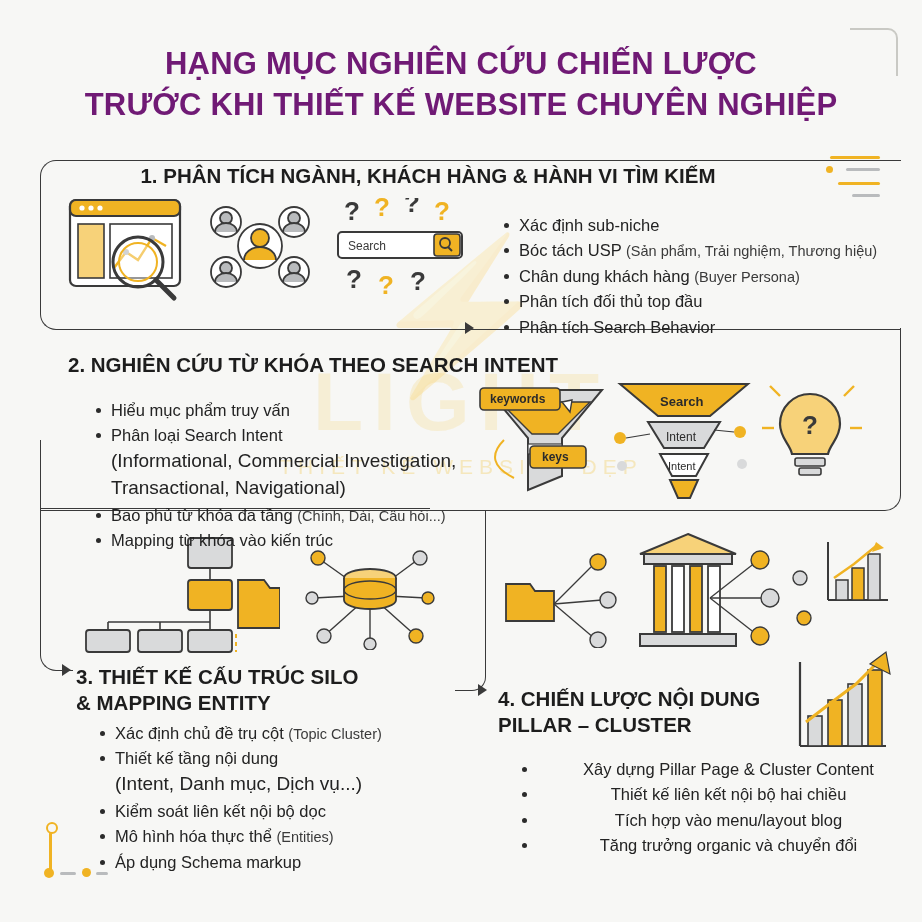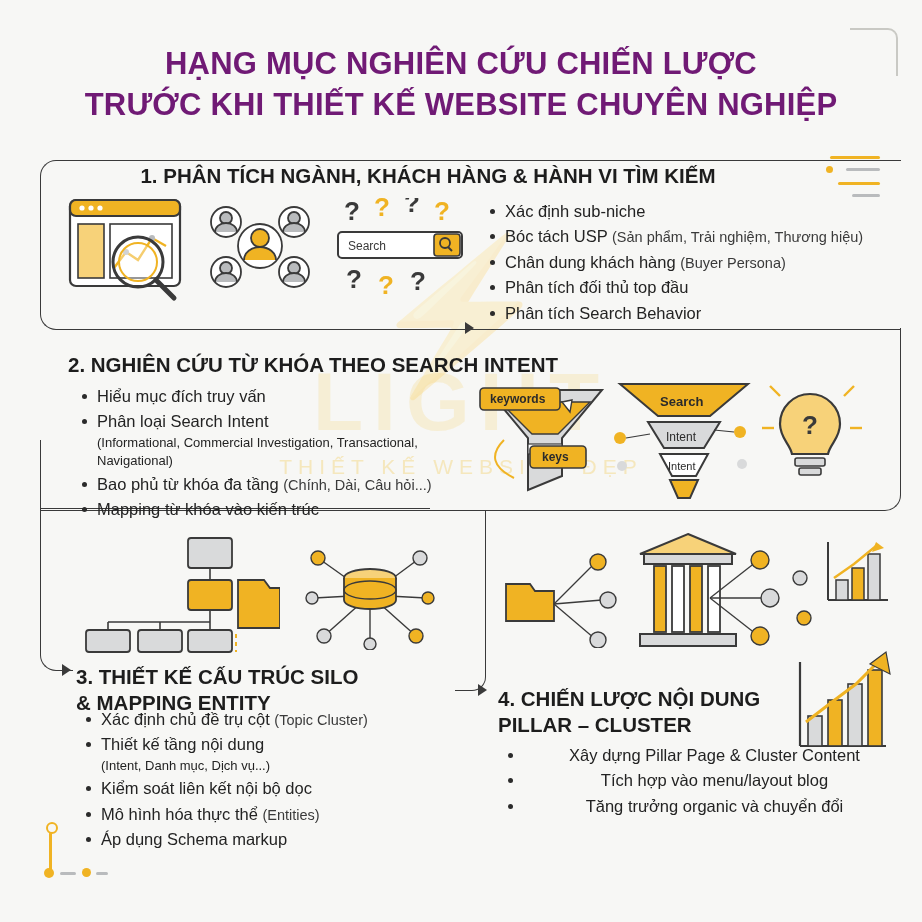--- a/index.html
+++ b/index.html
@@ -83,21 +83,21 @@
     font-size: 20.5px;
     font-weight: bold;
     color: #1d1d1d;
     line-height: 1.25;
     z-index: 4;
   }
 
   
   ul.blist {
     list-style: none;
-    margin: 0;
+    margin: 14px;
     padding: 0;
     z-index: 4;
     position: absolute;
   }
   ul.blist li {
     position: relative;
     padding-left: 17px;
     font-size: 16.5px;
     line-height: 1.42;
     margin-bottom: 2px;
@@ -112,21 +112,21 @@
     border-radius: 50%;
     background: #2b2b2b;
   }
   ul.blist li .sub {
     font-size: 14.5px;
     color: #3a3a3a;
   }
   ul.blist li .cont {
     display: block;
     padding-left: 0;
-    font-size: 13px;
+    font-size: 19px;
   }
 
   
   .frame {
     position: absolute;
     border: 1.6px solid #3a3a3a;
     z-index: 1;
     background: transparent;
   }
   .arrow {
@@ -257,21 +257,21 @@
     <circle cx="115" cy="45" r="5" fill="none" stroke="#3a3a3a" stroke-width="1.8"></circle>
     <line x1="118" y1="49" x2="122" y2="53" stroke="#3a3a3a" stroke-width="2"></line>
     <text x="16" y="90" font-family="Liberation Sans" font-size="26" font-weight="bold" fill="#3a3a3a">?</text>
     <text x="48" y="96" font-family="Liberation Sans" font-size="26" font-weight="bold" fill="#f0b323">?</text>
     <text x="80" y="92" font-family="Liberation Sans" font-size="26" font-weight="bold" fill="#3a3a3a">?</text>
   </svg>
 
   <div class="sec-head" style="left:68px; top:352px; width:660px;">2. NGHIÊN CỨU TỪ KHÓA THEO SEARCH INTENT</div>
 
   <ul class="blist" style="left:80px; top:385px; width:400px;">
-    <li><span>Hiểu mục đích truy vấn</span></li>
+    <li><span>Hiểu mục phẩm truy vấn</span></li>
     <li>
       <span>Phân loại Search Intent</span>
       <span class="cont">(Informational, Commercial Investigation, Transactional, Navigational)</span>
     </li>
     <li><span>Bao phủ từ khóa đa tầng </span><span class="sub">(Chính, Dài, Câu hỏi...)</span></li>
     <li><span>Mapping từ khóa vào kiến trúc</span></li>
   </ul>
 
   <svg class="ill" style="left:470px; top:372px;" width="420" height="140" viewBox="0 0 420 140">
 
@@ -419,17 +419,18 @@
     <li><span>Áp dụng Schema markup</span></li>
   </ul>
 
   <div class="sec-head" style="left:498px; top:686px; width:330px;">
     <div>4. CHIẾN LƯỢC NỘI DUNG</div>
     <div>PILLAR – CLUSTER</div>
   </div>
 
   <ul class="blist" style="left:506px; top:744px; width:400px;text-align:center;">
     <li><span>Xây dựng Pillar Page &amp; Cluster Content</span></li>
+    <li><span>Thiết kế liên kết nội bộ hai chiều</span></li>
     <li><span>Tích hợp vào menu/layout blog</span></li>
     <li><span>Tăng trưởng organic và chuyển đổi</span></li>
   </ul>
 
 </div>
 
 </body></html>

